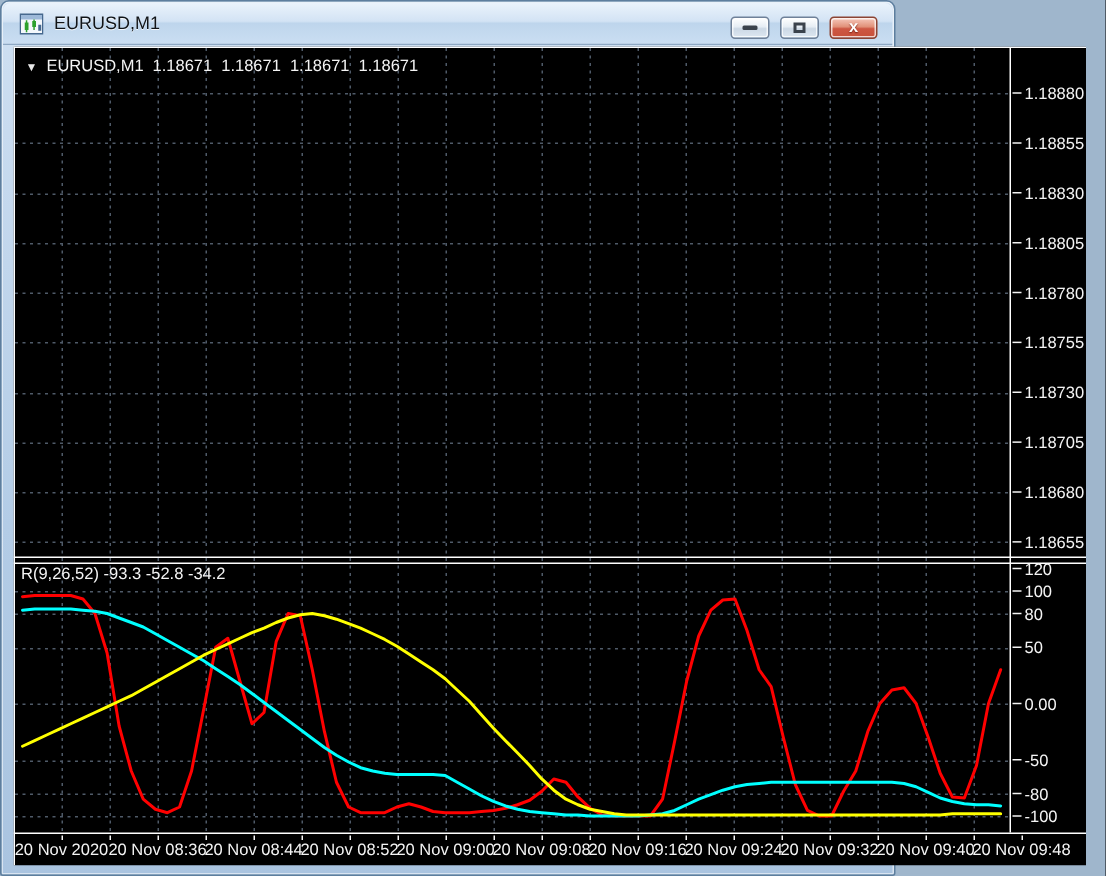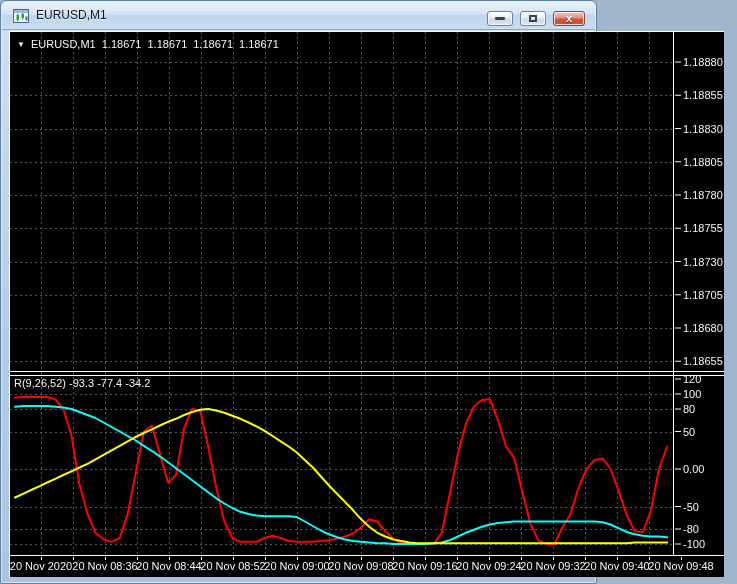--- a/index.html
+++ b/index.html
@@ -546,15 +546,15 @@
 
   <div class="overlay" id="chart-header">
     <span class="tri">▼</span>
     <span>EURUSD,M1</span>
     <span>1.18671</span>
     <span>1.18671</span>
     <span>1.18671</span>
     <span>1.18671</span>
   </div>
 
-  <div class="overlay" id="indicator-label">R(9,26,52) -93.3 -77.4 -34.2</div>
+  <div class="overlay" id="indicator-label">R(9,26,52) -93.3 -52.8 -34.2</div>
 
 </div>
 
 </body></html>

